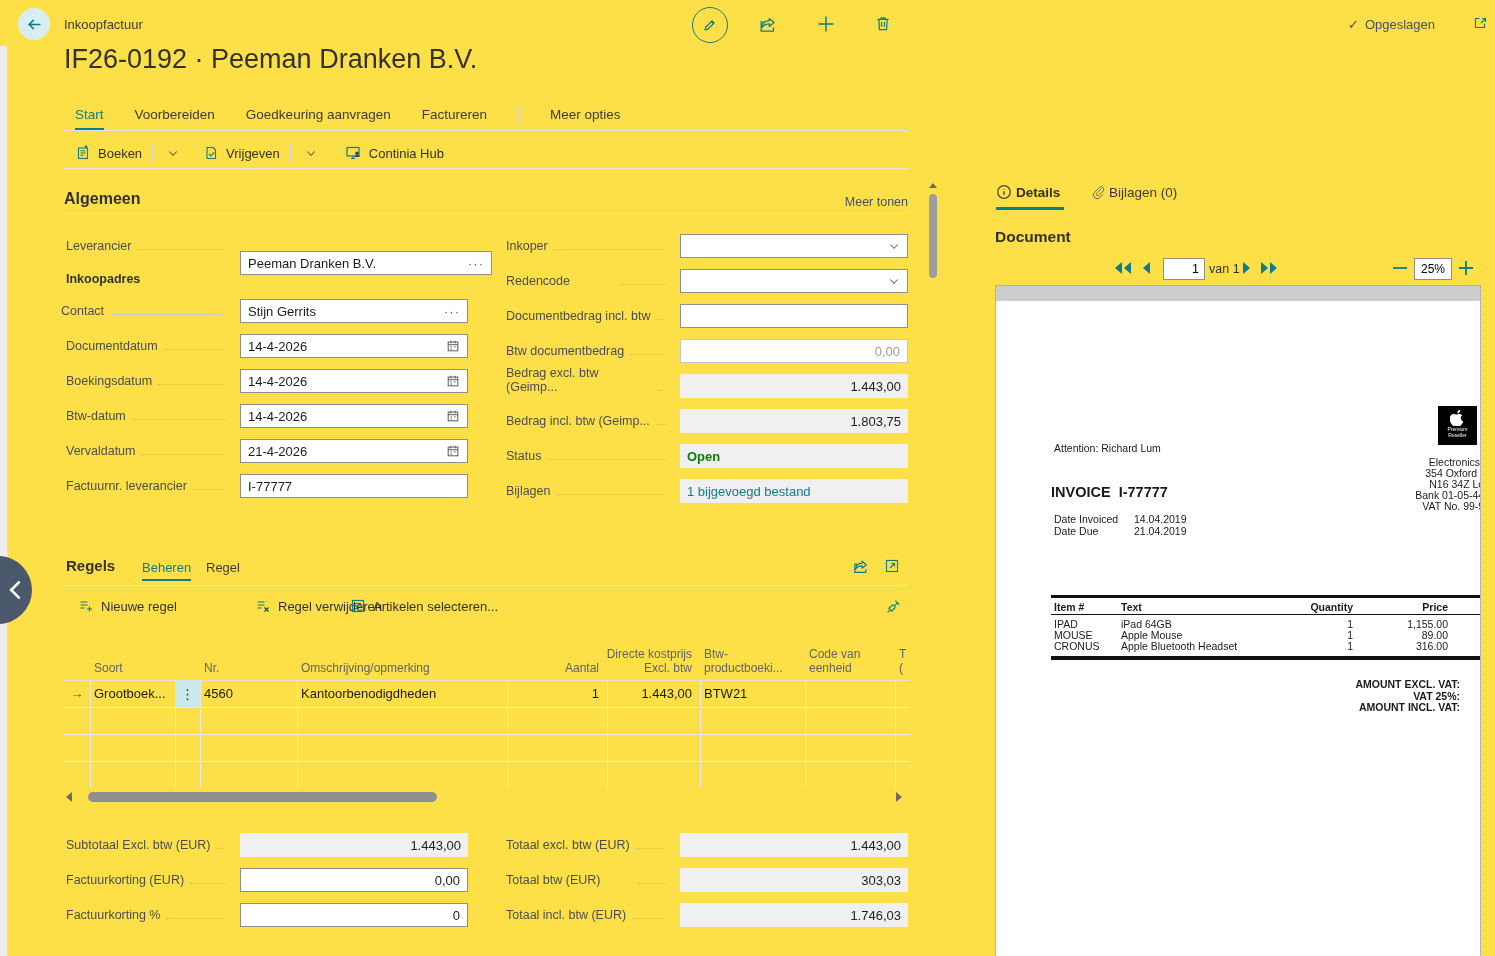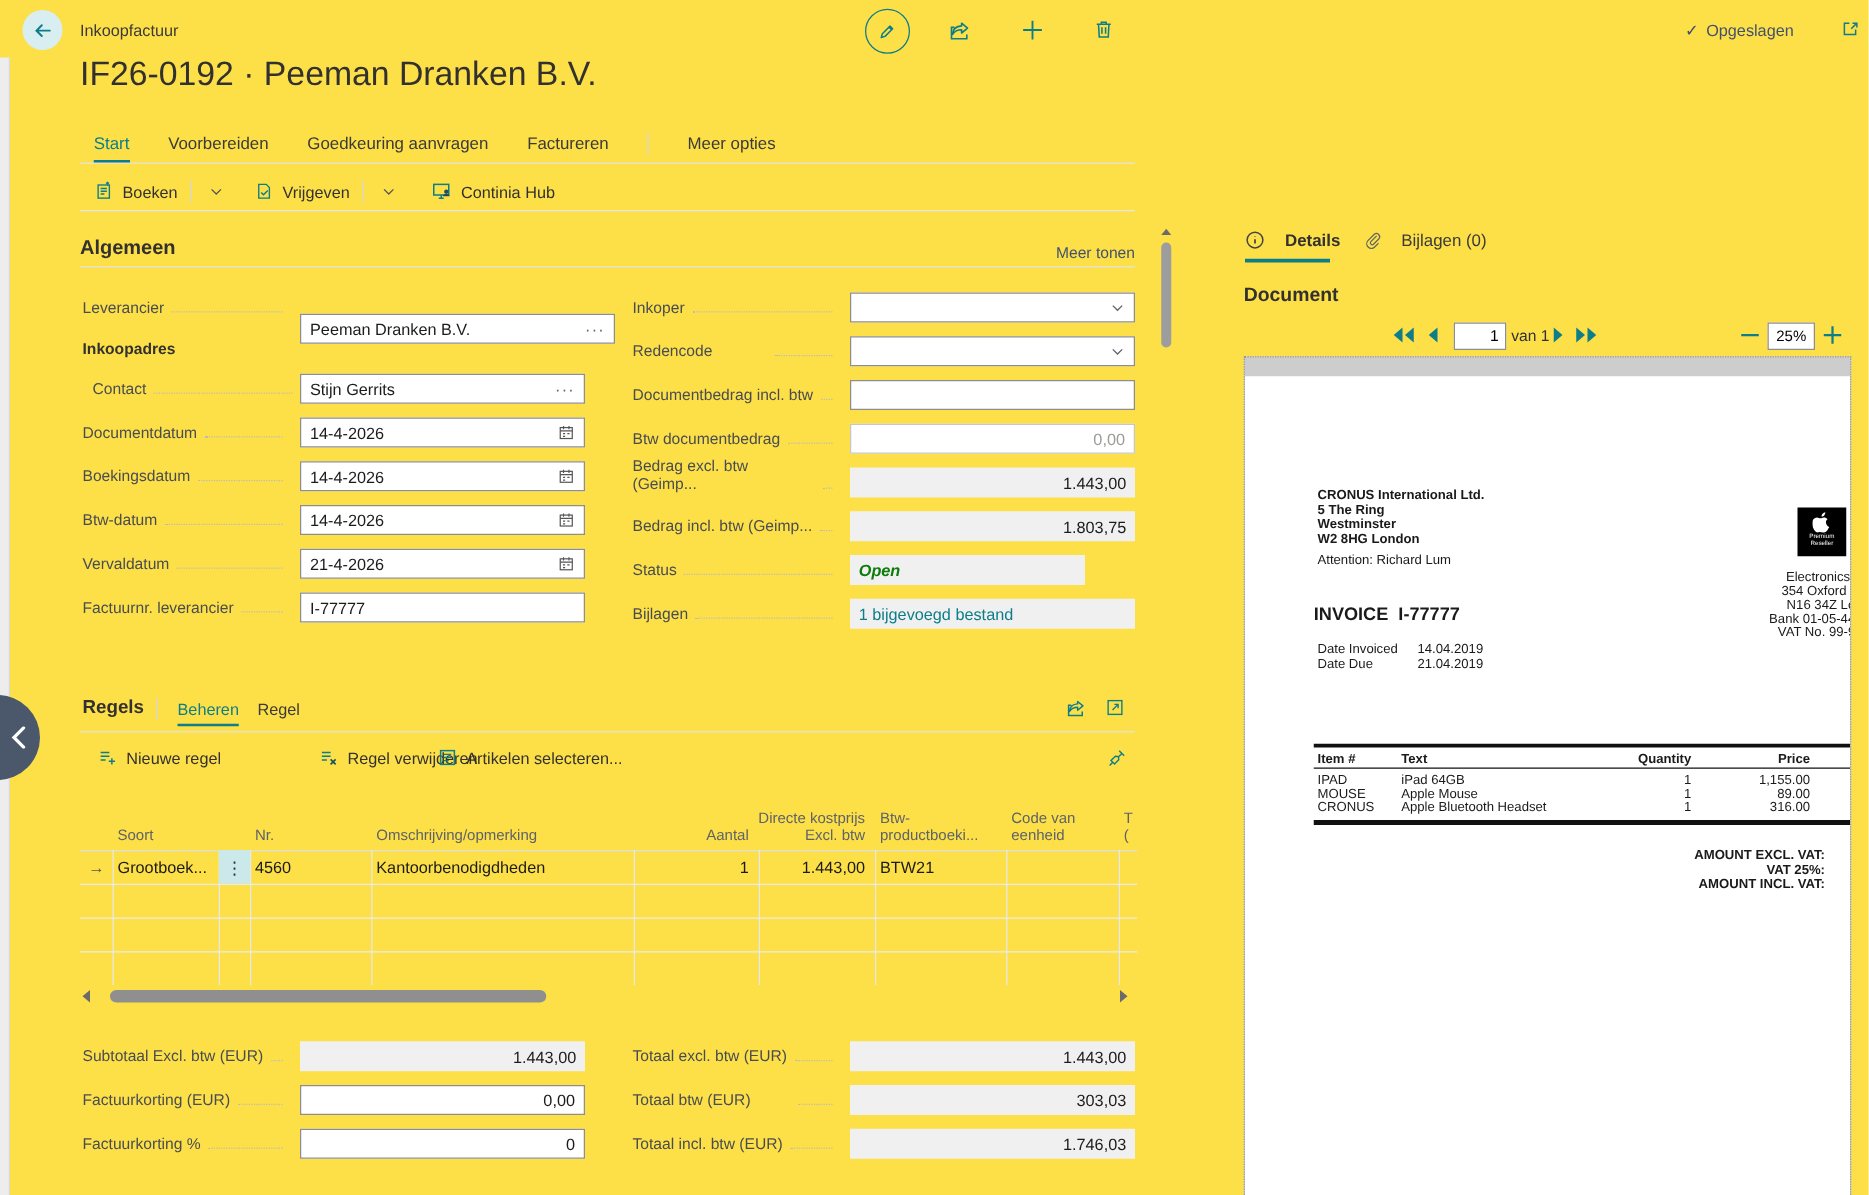--- a/index.html
+++ b/index.html
@@ -70,21 +70,21 @@
   .hscroll{left:64px;top:790px;width:846px;height:14px;display:flex;align-items:center;}
   .hthumb{position:absolute;left:24px;top:2px;width:349px;height:10px;border-radius:5px;background:#8f8f8f;}
   .tri{width:0;height:0;}
   .tri.l{border-top:5px solid transparent;border-bottom:5px solid transparent;border-right:6px solid #6b6b6b;}
   .tri.rr{border-top:5px solid transparent;border-bottom:5px solid transparent;border-left:6px solid #6b6b6b;}
   .tri.u{border-left:4px solid transparent;border-right:4px solid transparent;border-bottom:5px solid #6b6b6b;}
   .vscroll{left:926px;top:178px;width:14px;height:778px;}
   .vthumb{position:absolute;left:3px;top:16px;width:8px;height:84px;border-radius:4px;background:#9d9d9d;}
 
   
-  .fb-tab{display:flex;align-items:center;gap:16px;font-size:13.5px;}
+  .fb-tab{display:flex;align-items:center;gap:4px;font-size:13.5px;}
   .fb-underline{height:3px;background:#0d7d89;}
   .doc-title{font-size:15.5px;font-weight:700;}
   .pager-input{box-sizing:border-box;width:42px;height:22px;border:1px solid #8e8e8e;font-size:12.5px;
       text-align:right;padding:0 5px;font-family:"Liberation Sans",sans-serif;}
   .zoom-input{box-sizing:border-box;width:38px;height:22px;border:1px solid #8e8e8e;font-size:12px;
       text-align:center;padding:0;font-family:"Liberation Sans",sans-serif;}
   .pgr{fill:#0d7d89;}
   .viewer{left:995px;top:285px;width:486px;height:671px;background:#cdcdcd;
       border-left:1px dotted #999;border-top:1px dotted #999;border-right:1px dotted #999;
       box-sizing:border-box;overflow:hidden;}
@@ -202,21 +202,21 @@
 <div class="abs link-sm" style="left:808px;top:195px;width:100px;text-align:right;">Meer tonen</div>
 <div class="abs rule" style="left:64px;top:213px;width:844px;"></div>
 
 <div class="abs flabel" style="left:66px;top:239px;width:166px;">
       <span>Leverancier</span>
       <span class="leader"></span>
     </div>
 <div class="abs flabel" style="left:66px;top:272px;width:166px;font-weight:700;color:#323130;">
       <span>Inkoopadres</span>
     </div>
-<div class="abs flabel" style="left:74px;top:304px;width:166px;">
+<div class="abs flabel" style="left:61px;top:304px;width:166px;">
       <span>Contact</span>
       <span class="leader"></span>
     </div>
 <div class="abs flabel" style="left:66px;top:339px;width:166px;">
       <span>Documentdatum</span>
       <span class="leader"></span>
     </div>
 <div class="abs flabel" style="left:66px;top:374px;width:166px;">
       <span>Boekingsdatum</span>
       <span class="leader"></span>
@@ -332,21 +332,21 @@
 <div class="abs ctl bordered" style="left:680px;top:304px;width:228px;"></div>
 <div class="abs ctl dim" style="left:680px;top:339px;width:228px;">
       <span>0,00</span>
     </div>
 <div class="abs ctl ro num" style="left:680px;top:374px;width:228px;">
       <span>1.443,00</span>
     </div>
 <div class="abs ctl ro num" style="left:680px;top:409px;width:228px;">
       <span>1.803,75</span>
     </div>
-<div class="abs ctl ro" style="left:680px;top:444px;width:188px;font-style:italic;">
+<div class="abs ctl ro" style="left:680px;top:444px;width:228px;">
       <span class="status-open">Open</span>
     </div>
 <div class="abs ctl ro" style="left:680px;top:479px;width:228px;">
       <span class="attach-link">1 bijgevoegd bestand</span>
     </div>
 
 <div class="abs part-title" style="left:66px;top:557px;">Regels</div>
 <div class="abs vdiv" style="left:125px;top:558px;height:18px;"></div>
 <div class="abs ptab active" style="left:142px;top:560px;">Beheren</div>
 <div class="abs ptab" style="left:206px;top:560px;">Regel</div>
@@ -537,26 +537,20 @@
 <input class="abs zoom-input" style="left: 1414px; top: 258px;" value="25%">
 <div class="abs icon-btn" style="left:1457px;top:259px;">
   <svg width="18" height="18" viewBox="0 0 18 18">
         <path d="M9 2v14M2 9h14" stroke="#0d7d89" stroke-width="1.8" fill="none"></path>
       </svg>
 </div>
 
 <div class="abs viewer">
   <div class="page">
 
-    <div class="iv b" style="left:58px;top:90px;">
-      <div>CRONUS International Ltd.</div>
-      <div>5 The Ring</div>
-      <div>Westminster</div>
-      <div>W2 8HG London</div>
-    </div>
 
     <div class="iv" style="left:58px;top:142px;">Attention: Richard Lum</div>
 
     <div class="iv b" style="left:55px;top:186px;font-size:14.5px;white-space:pre;">INVOICE  I-77777</div>
 
     <div class="iv" style="left:58px;top:213px;">
       <div><span style="display:inline-block;width:80px;">Date Invoiced</span><span>14.04.2019</span></div>
       <div><span style="display:inline-block;width:80px;">Date Due</span><span>21.04.2019</span></div>
     </div>
 

